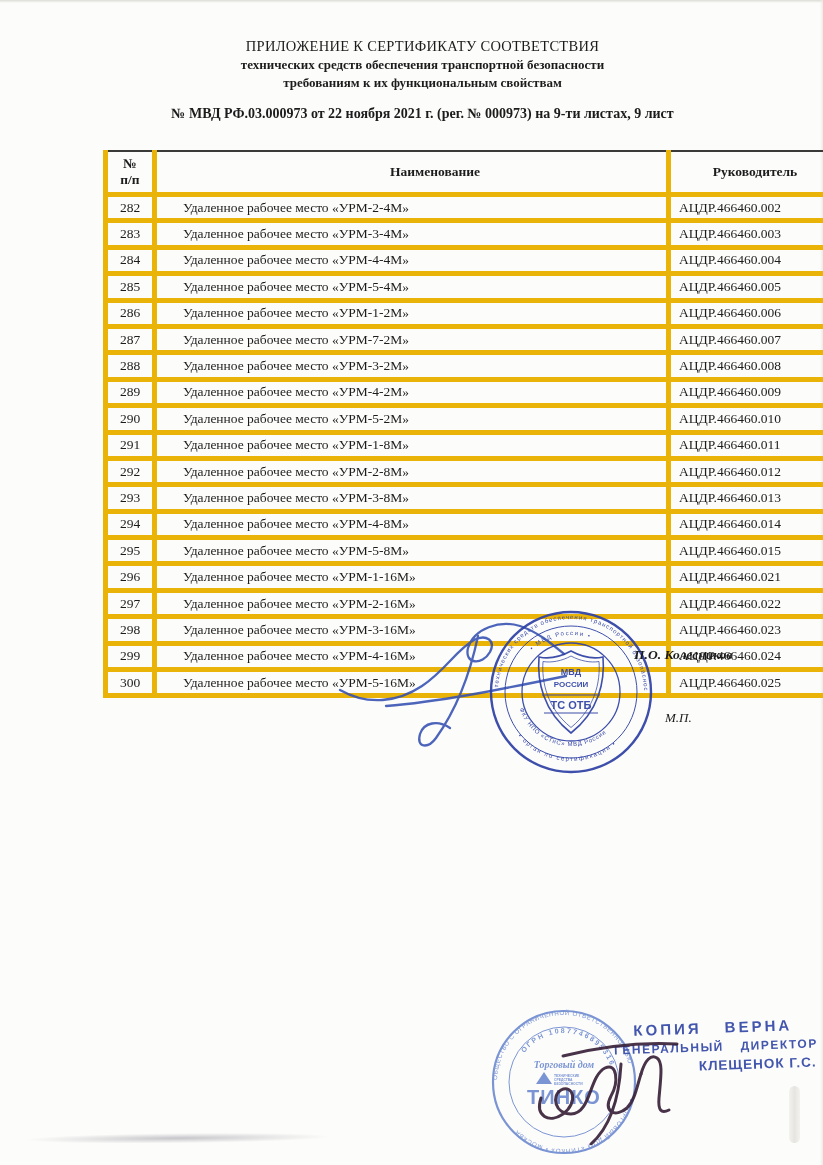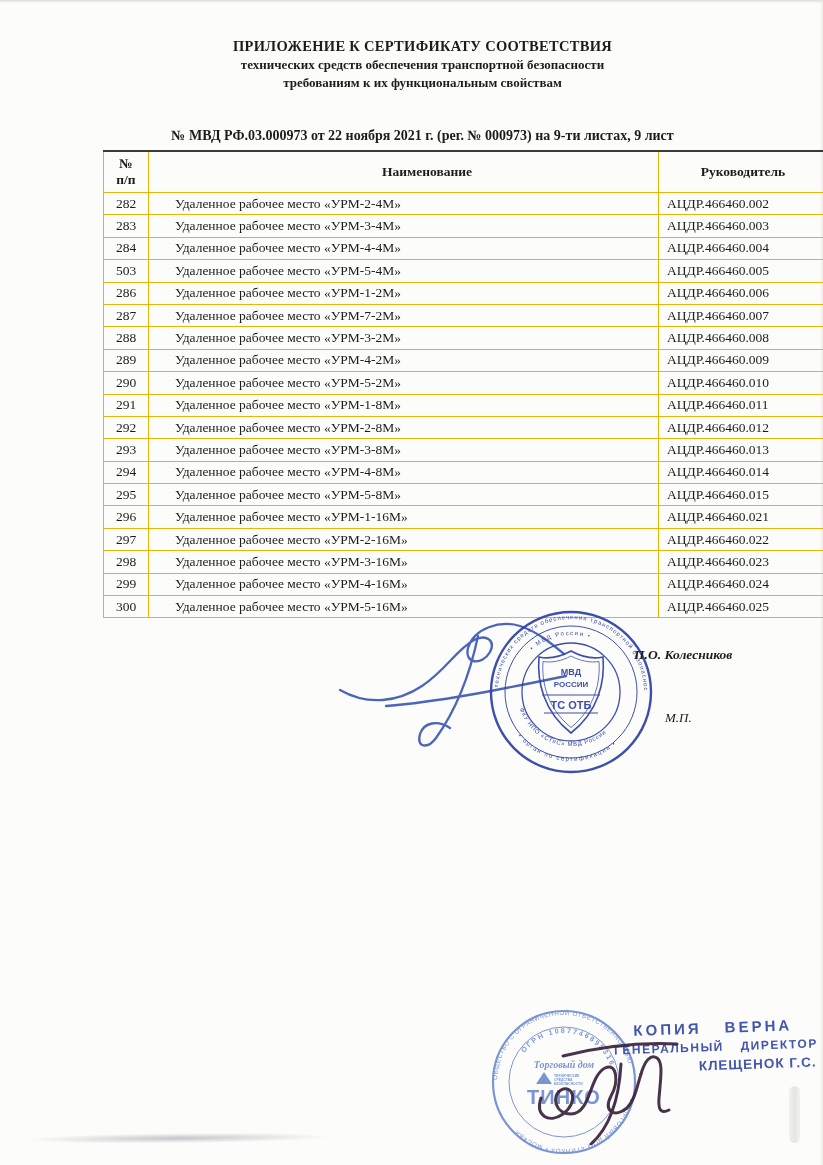--- a/index.html
+++ b/index.html
@@ -14,27 +14,27 @@
   .edge-top{position:absolute;top:0;left:0;right:0;height:3px;background:linear-gradient(#dcdcd6,rgba(255,255,255,0));}
   .edge-right{position:absolute;top:0;right:0;bottom:0;width:3px;background:linear-gradient(to left,#eceae5,rgba(255,255,255,0));}
   .curl-shadow{position:absolute;left:0;top:1130px;width:395px;height:16px;
     background:radial-gradient(ellipse 55% 45% at 45% 50%, rgba(110,110,125,.38), rgba(110,110,125,0) 70%);
     transform:rotate(-.6deg);}
   .scan-strip{position:absolute;left:789px;top:1086px;width:11px;height:57px;border-radius:6px;
     background:linear-gradient(to right,#f1f0ec,#e2e1dc,#f1f0ec);opacity:.85;}
 
   
   .titles{position:absolute;top:38px;left:22px;right:0;text-align:center;}
-  .title-main{font-size:14.5px;font-weight:bold;letter-spacing:.3px;}
+  .title-main{font-size:14.5px;font-weight:normal;letter-spacing:.3px;}
   .title-sub{font-size:13px;font-weight:bold;margin-top:2px;}
-  .reg-line{position:absolute;top:106px;left:22px;right:0;text-align:center;font-size:14px;font-weight:bold;margin-top:22px;}
+  .reg-line{position:absolute;top:106px;left:22px;right:0;text-align:center;font-size:14px;font-weight:bold;}
 
   
   table.doc{position:absolute;left:103px;top:150px;width:668px;border-collapse:collapse;table-layout:fixed;}
-  table.doc th,table.doc td{border:1px solid #eab308;overflow:hidden;white-space:nowrap;}
+  table.doc th,table.doc td{border:5px solid #eab308;overflow:hidden;white-space:nowrap;}
   table.doc thead th{height:38px;font-size:13.5px;font-weight:bold;text-align:center;vertical-align:middle;border-top:2px solid #3a3a38;}
   th.h-num{width:42px;font-size:12.5px;line-height:1.15;}
   th.h-name{width:460px;padding-left:48px;}
   th.h-des{width:166px;}
   table.doc td{height:19.4px;font-size:13.5px;vertical-align:middle;}
   td.c-num{text-align:center;}
   td.c-name{padding-left:26px;}
   td.c-des{padding-left:8px;}
 
   
@@ -98,21 +98,21 @@
           <td class="c-des">АЦДР.466460.003</td>
         </tr>
 
         <tr>
           <td class="c-num">284</td>
           <td class="c-name">Удаленное рабочее место «УРМ-4-4М»</td>
           <td class="c-des">АЦДР.466460.004</td>
         </tr>
 
         <tr>
-          <td class="c-num">503</td>
+          <td class="c-num">285</td>
           <td class="c-name">Удаленное рабочее место «УРМ-5-4М»</td>
           <td class="c-des">АЦДР.466460.005</td>
         </tr>
 
         <tr>
           <td class="c-num">286</td>
           <td class="c-name">Удаленное рабочее место «УРМ-1-2М»</td>
           <td class="c-des">АЦДР.466460.006</td>
         </tr>
 

